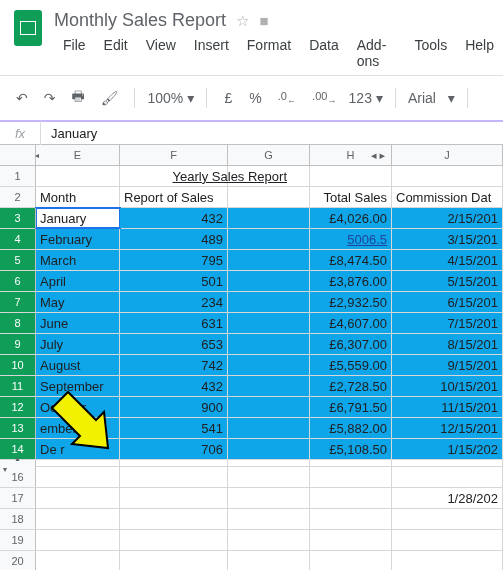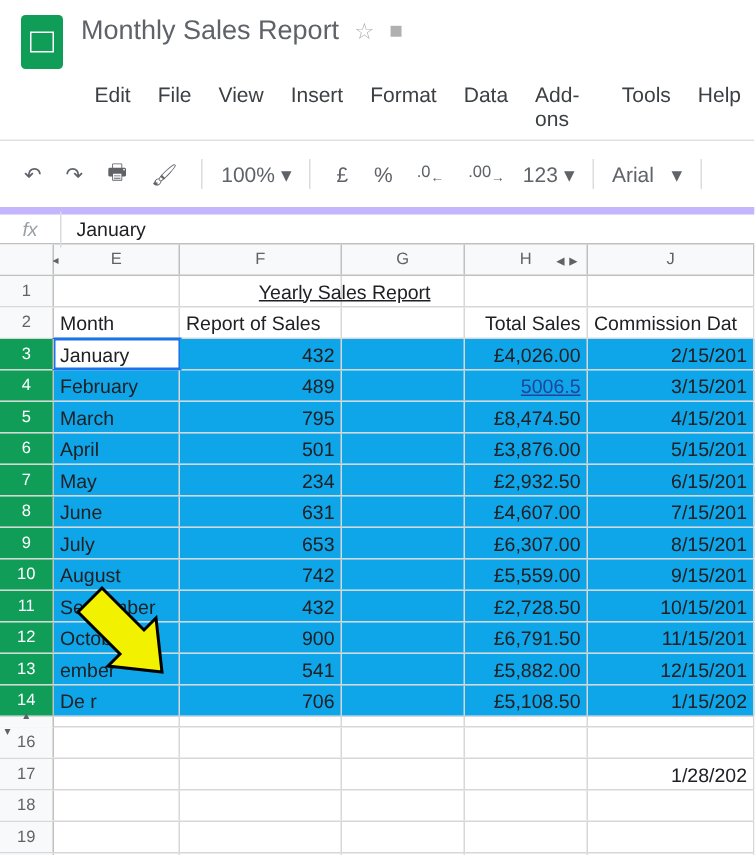--- a/index.html
+++ b/index.html
@@ -19,34 +19,34 @@
     width: 40px; height: 40px;
     display: flex; align-items: center; justify-content: center;
     margin-right: 6px;
   }
   .logo-box {
     width: 28px; height: 36px; background: #0f9d58; border-radius: 3px;
     display: flex; align-items: center; justify-content: center;
   }
   .logo-inner { width: 16px; height: 14px; border: 1.5px solid #fff; }
   .title-area { flex: 1; }
-  .doc-title { font-size: 18px; color: #5f6368; margin: 2px 0 20px 0; display: flex; align-items: center; }
+  .doc-title { font-size: 18px; color: #5f6368; margin: 2px 0 2px 0; display: flex; align-items: center; }
   .doc-title .star, .doc-title .folder { margin-left: 10px; color: #b0b0b0; font-size: 15px; }
   .menubar { display: flex; gap: 0; font-size: 14px; color: #3c4043; }
   .menubar span { padding: 4px 9px 6px 9px; cursor: default; }
   .toolbar {
     border-top: 1px solid #e0e0e0;
     padding: 6px 8px 6px 12px;
     display: flex; align-items: center; gap: 8px;
     color: #5f6368; font-size: 14px;
   }
   .toolbar .sep { border-left: 1px solid #dadce0; height: 20px; margin: 0 4px; }
   .toolbar .btn { min-width: 18px; text-align: center; padding: 4px 4px; cursor: default; }
   .toolbar .dd { display: flex; align-items: center; gap: 4px; }
-  .formula-row { border-top: 5px solid #c4b5fd; display: flex; align-items: center; height: 24px; }
+  .formula-row { border-top: 2px solid #c4b5fd; display: flex; align-items: center; height: 24px; }
   .fx { font-style: italic; color: #9aa0a6; width: 40px; text-align: center; font-size: 13px; }
   .fx-sep { border-left: 1px solid #dadce0; height: 24px; }
   .fx-val { padding-left: 10px; font-size: 13px; color: #202124; }
   .grid { font-size: 13px; color: #202124; }
   .col-row { display: flex; border-top: 1px solid #c0c0c0; border-bottom: 1px solid #c0c0c0; background: #f8f9fa; height: 22px; }
   .rowhdr-w { width: 36px; border-right: 1px solid #c0c0c0; background: #f8f9fa; display:flex;align-items:center;justify-content:center;}
   .colhdr { border-right: 1px solid #c0c0c0; display: flex; align-items: center; justify-content: center; color: #5f6368; font-size: 11px; position:relative;}
   .cE { width: 84px; }
   .cF { width: 108px; }
   .cG { width: 82px; }
@@ -78,22 +78,22 @@
         <div class="logo-inner"></div>
       </div>
   </div>
   <div class="title-area">
     <div class="doc-title">
       <span>Monthly Sales Report</span>
       <span class="star">☆</span>
       <span class="folder">■</span>
     </div>
     <div class="menubar">
+      <span>File</span>
       <span>Edit</span>
-      <span>File</span>
       <span>View</span>
       <span>Insert</span>
       <span>Format</span>
       <span>Data</span>
       <span>Add-ons</span>
       <span>Tools</span>
       <span>Help</span>
     </div>
   </div>
 </div>

